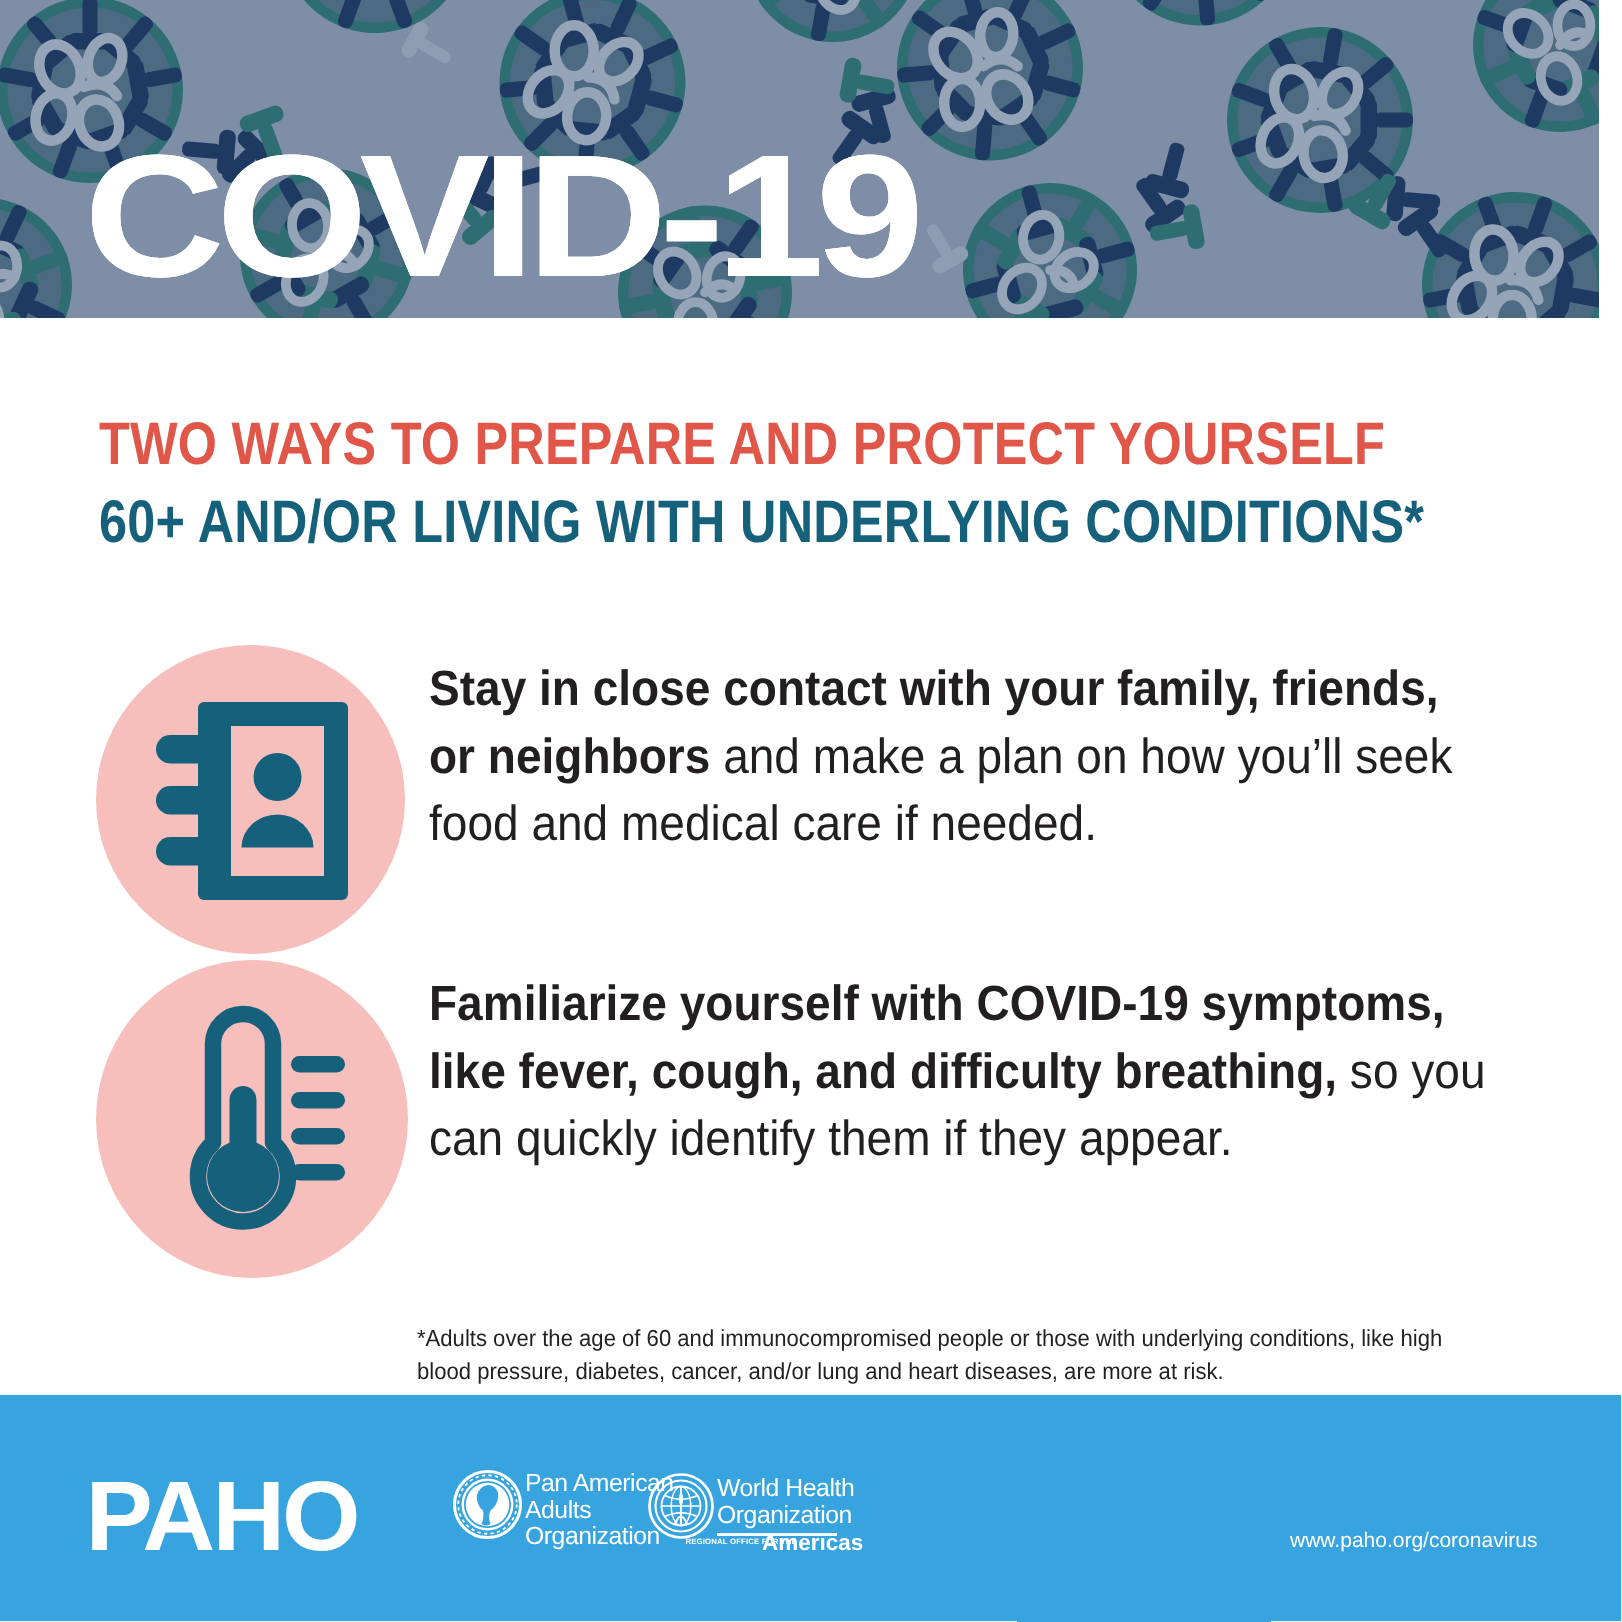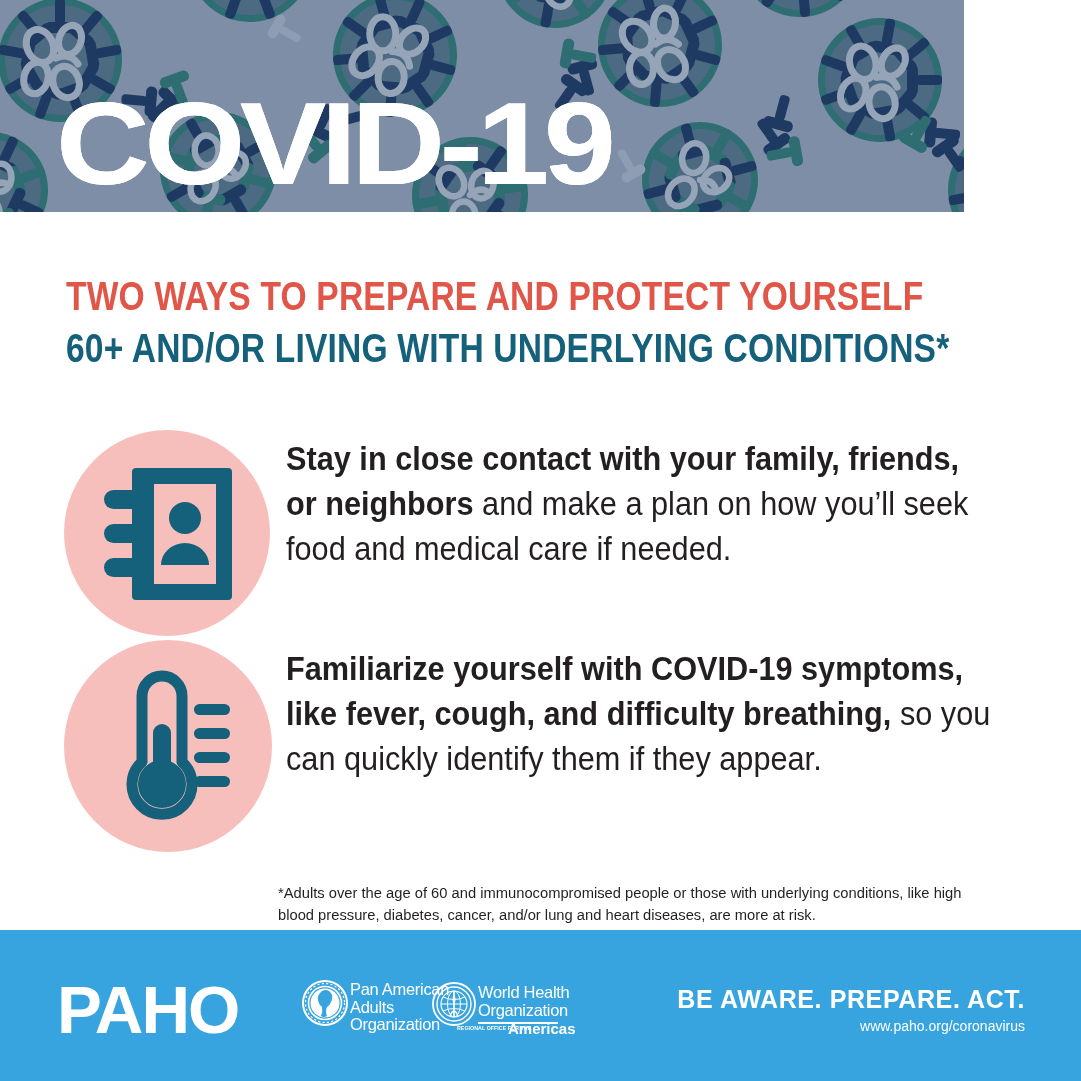--- a/index.html
+++ b/index.html
@@ -8,21 +8,21 @@
     width:1081px;height:1081px;
     background:#ffffff;
     font-family:"Liberation Sans", sans-serif;
     overflow:hidden;
     position:relative;
   }
   .poster{position:relative;width:1081px;height:1081px;background:#fff;overflow:hidden;}
 
   
   .header{
-    position:absolute;left:0;top:0;width:964px;height:212px;
+    position:absolute;left:0;top:0;width:1066px;height:212px;
     background:#7e8ea6;overflow:hidden;
   }
   .virus-layer{position:absolute;left:0;top:0;width:1081px;height:212px;}
   .header-title{
     position:absolute;left:56px;top:86px;
     font-family:"Liberation Sans", sans-serif;
     font-weight:bold;
     font-size:116px;
     letter-spacing:-5px;
     color:#ffffff;
@@ -340,16 +340,15 @@
     <path d="M22,12 q-3,6 0,10 q3,-4 0,-10 z" fill="#ffffff"></path>
   </svg>
   <div class="org-name org-who">
     <div>World Health</div>
     <div>Organization</div>
   </div>
   <div class="who-rule"></div>
   <div class="who-region">REGIONAL OFFICE FOR THE</div>
   <div class="who-americas">Americas</div>
 
-  <div class="tagline">BE AWARE. PREPARE. ACT.</div>
   <a class="url" href="#" style="text-decoration:none;color:#fff;">www.paho.org/coronavirus</a>
 
 </div>
 
 </body></html>

